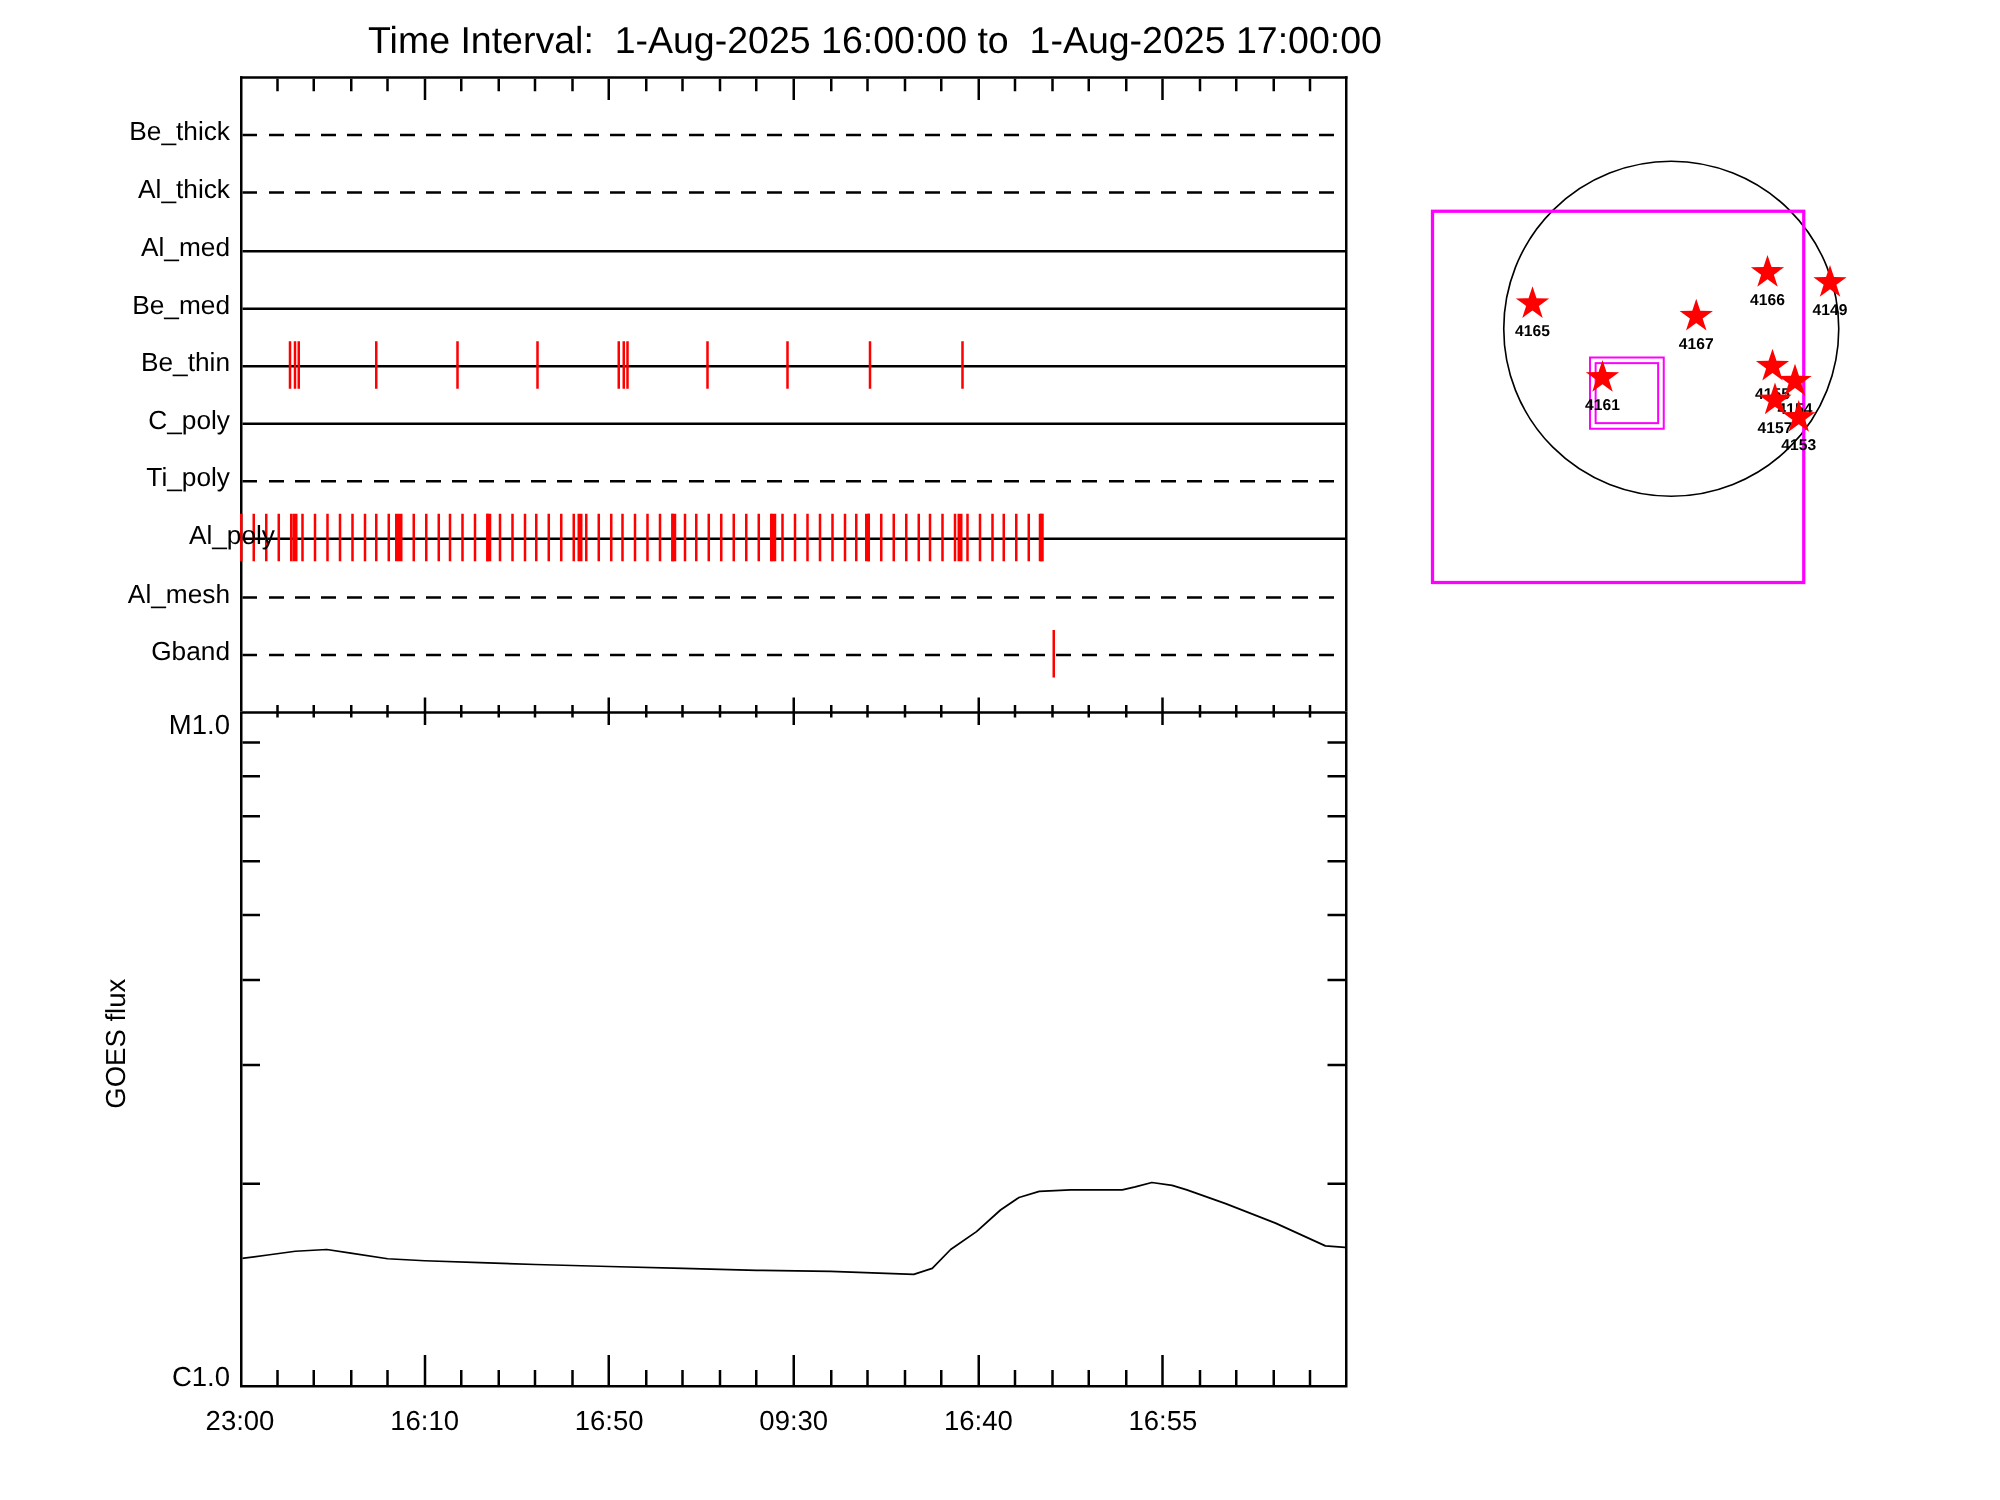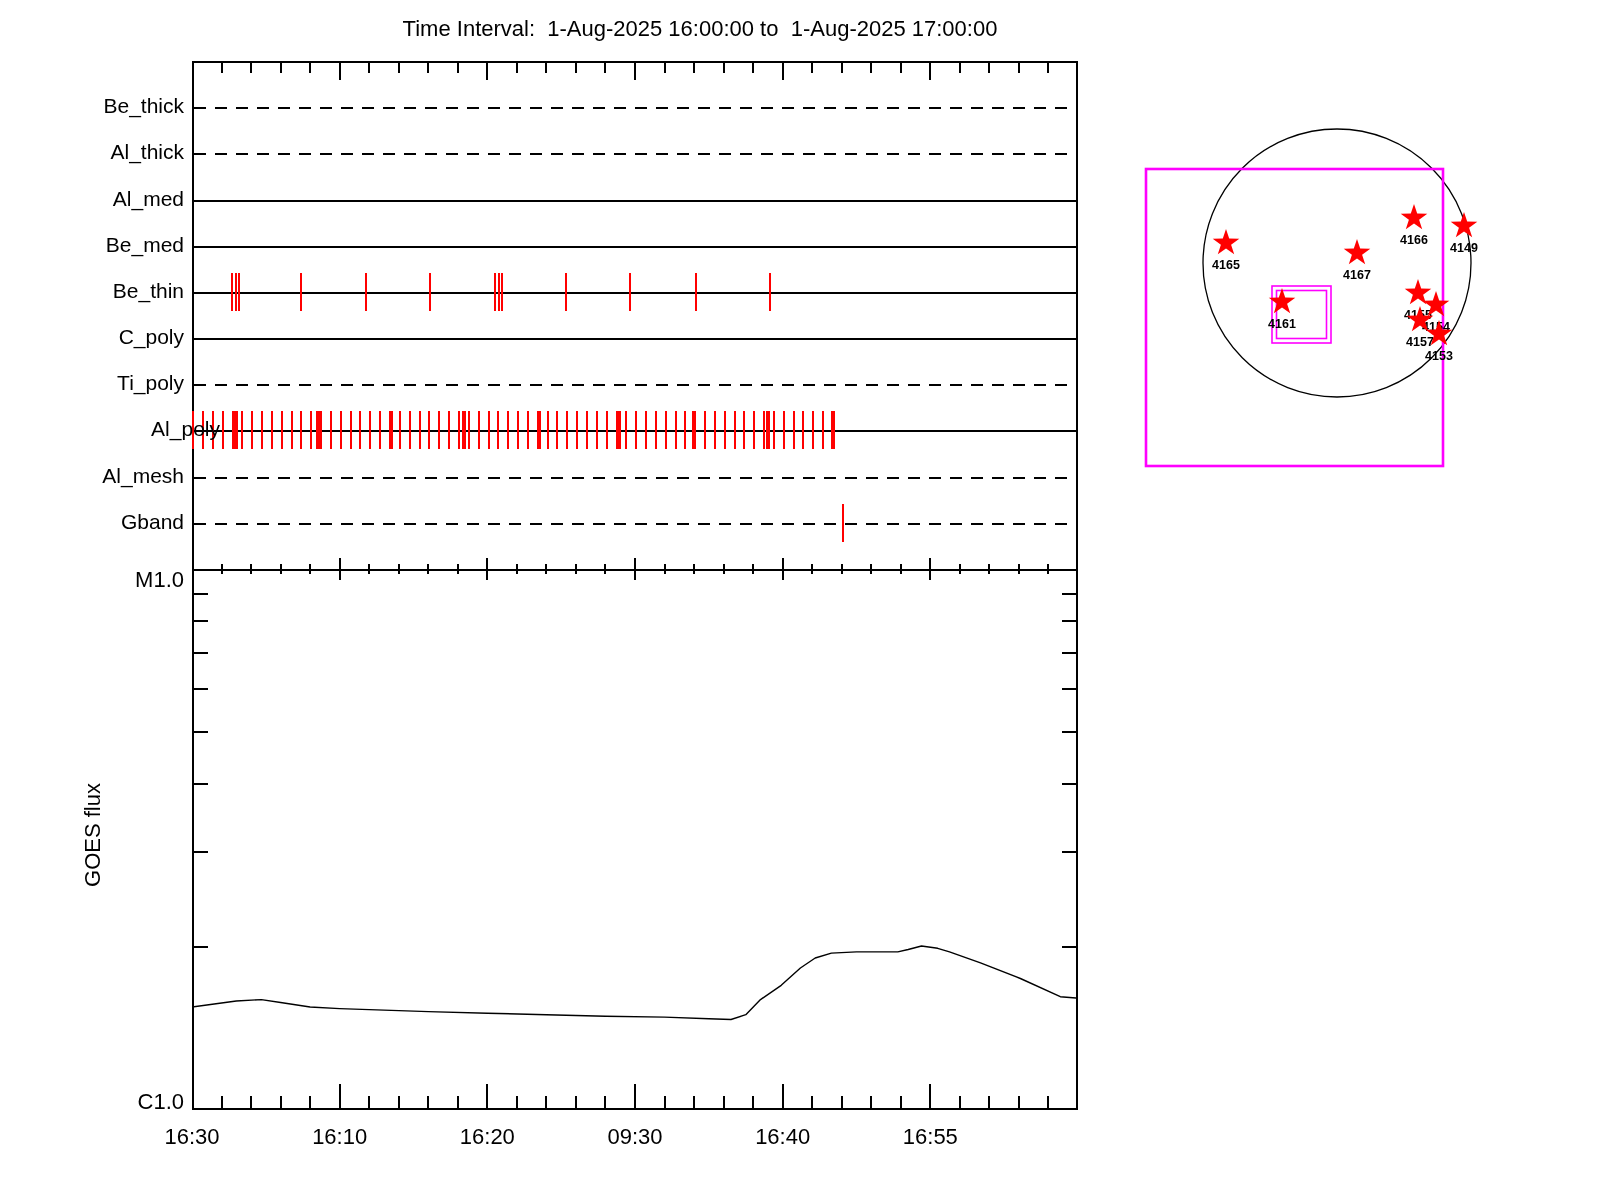--- a/index.html
+++ b/index.html
@@ -1,19 +1,19 @@
 <!DOCTYPE html>
 <html><head>
 <meta charset="utf-8">
 <style>
   html,body{margin:0;padding:0;background:#fff;}
   #stage{position:relative;width:1600px;height:1200px;background:#fff;
          font-family:"Liberation Sans",sans-serif;color:#000;overflow:hidden;}
   .abs{position:absolute;}
-  #title{top:16px;left:700px;transform:translateX(-50%);font-size:22px;white-space:pre;letter-spacing:0px;}
+  #title{top:16px;left:700px;transform:translateX(-50%);font-size:30px;white-space:pre;letter-spacing:0px;}
   #top-panel{left:192px;top:61px;width:886px;height:508px;border:2px solid #000;border-bottom:none;box-sizing:border-box;}
   #goes-panel{left:192px;top:569px;width:886px;height:541px;border:2px solid #000;box-sizing:border-box;}
   .row-line{position:absolute;left:0;width:100%;height:2px;}
   .row-line.solid{background:#000;}
   .row-line.dashed{background:repeating-linear-gradient(to right,#000 0 12px,transparent 12px 21px);}
   .row-label{position:absolute;left:0;width:184px;text-align:right;font-size:21px;line-height:26px;}
   .red-tick{position:absolute;width:2px;height:38px;}
   .red-tick.thick{width:4px;}
   .xtick{position:absolute;background:#000;width:2px;}
   .ytick{position:absolute;background:#000;height:2px;width:14px;}
@@ -238,23 +238,23 @@
       <div class="ytick" style="right: 0px; top: 80.802px;"></div>
       <div class="ytick" style="left: 0px; top: 49.4283px;"></div>
       <div class="ytick" style="right: 0px; top: 49.4283px;"></div>
       <div class="ytick" style="left: 0px; top: 21.7548px;"></div>
       <div class="ytick" style="right: 0px; top: 21.7548px;"></div>
     </div>
   <div class="abs yedge" id="y-top" style="top:567px;">M1.0</div>
   <div class="abs yedge" id="y-bot" style="top:1089px;">C1.0</div>
   <div class="abs" id="goes-ylabel">GOES flux</div>
   <div id="x-labels">
-      <div class="abs xlabel" style="left: 192px;">16:30</div>
+      <div class="abs xlabel" style="left: 192px;">23:00</div>
       <div class="abs xlabel" style="left: 339.667px;">16:10</div>
-      <div class="abs xlabel" style="left: 487.333px;">16:20</div>
+      <div class="abs xlabel" style="left: 487.333px;">16:50</div>
       <div class="abs xlabel" style="left: 635px;">09:30</div>
       <div class="abs xlabel" style="left: 782.667px;">16:40</div>
       <div class="abs xlabel" style="left: 930.333px;">16:55</div>
     </div>
 
   <svg id="sun-svg" class="abs" style="left:1100px;top:100px;" width="420" height="400" viewBox="0 0 420 400">
       <circle cx="237" cy="163" r="134" fill="none" stroke="#000" stroke-width="1.3"></circle>
       <rect x="46" y="69" width="297" height="297" fill="none" stroke="#FF00FF" stroke-width="2.6"></rect>
       <rect x="172" y="186" width="59" height="57" fill="none" stroke="#FF00FF" stroke-width="1.6"></rect>
       <rect x="176.5" y="190.5" width="50" height="48" fill="none" stroke="#FF00FF" stroke-width="1.6"></rect>

